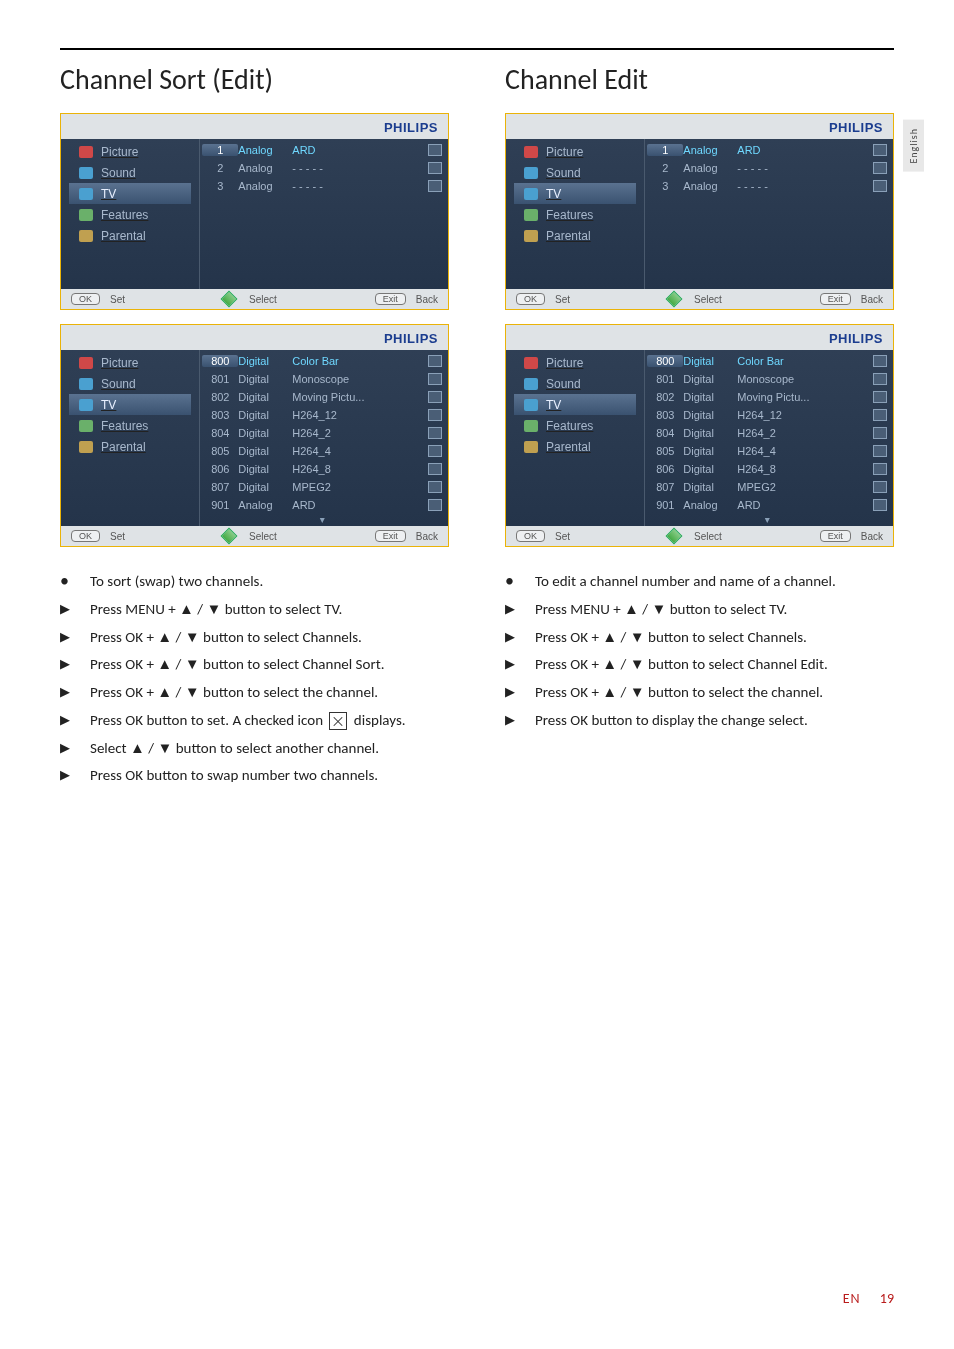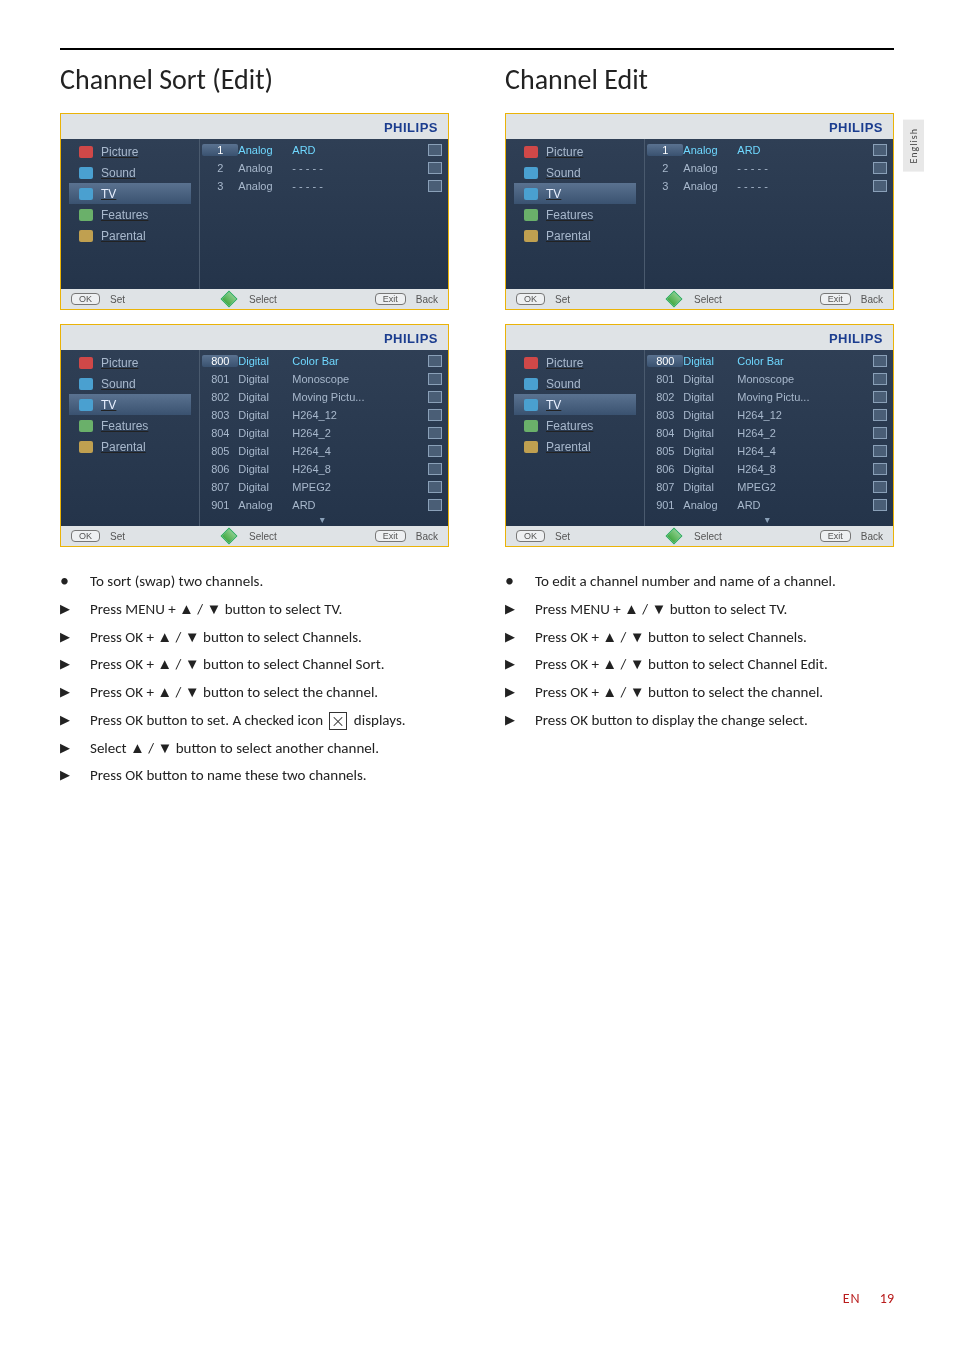--- a/index.html
+++ b/index.html
@@ -391,21 +391,21 @@
           <li>
             <span class="bullet play">▶</span>
             <span>Press OK button to set. A checked icon <span class="checked-box"></span> displays.</span>
           </li>
           <li>
             <span class="bullet play">▶</span>
             <span>Select ▲ / ▼ button to select another channel.</span>
           </li>
           <li>
             <span class="bullet play">▶</span>
-            <span>Press OK button to name these two channels.</span>
+            <span>Press OK button to swap number two channels.</span>
           </li>
         </ul>
     </div>
 
     <div class="col">
       <h2>Channel Edit</h2>
 
       <div class="tv-shot">
         <div class="tv-top">
           <span class="brand">PHILIPS</span>

